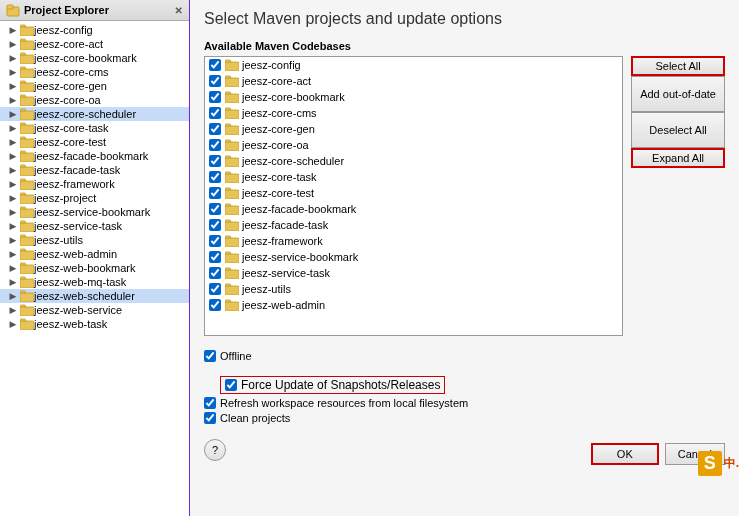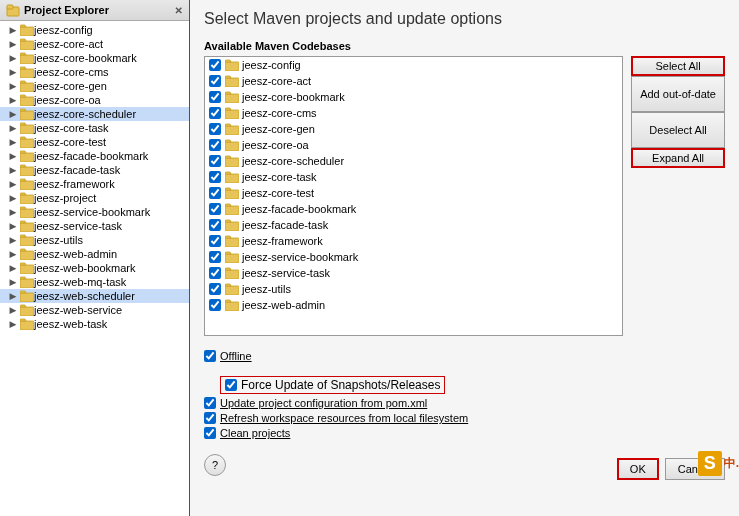--- a/index.html
+++ b/index.html
@@ -162,21 +162,20 @@
     
     .options-section {
       margin-top: 4px;
     }
 
     .option-row {
       display: flex;
       align-items: center;
       margin-bottom: 3px;
       font-size: 11px;
-      text-decoration: underline;
     }
 
     .option-row .checkbox {
       margin-right: 4px;
     }
 
     .force-row {
       display: flex;
       align-items: center;
       margin-left: 16px;
@@ -188,21 +187,21 @@
       display: flex;
       justify-content: flex-end;
       gap: 6px;
       margin-top: auto;
       padding-top: 8px;
     }
 
     .btn-ok {
       border: 2px solid #cc0000;
       background: linear-gradient(to bottom, #f5f5f5, #e0e0e0);
-      padding: 3px 11px;
+      padding: 3px 24px;
       font-size: 11px;
       cursor: pointer;
       color: #000;
     }
 
     .btn-cancel {
       border: 1px solid #999;
       background: linear-gradient(to bottom, #f5f5f5, #e0e0e0);
       padding: 3px 12px;
       font-size: 11px;
@@ -609,24 +608,20 @@
       <span>Offline</span>
     </div>
     <div class="force-row">
       <span style="border:1px solid #cc0000; display:flex; align-items:center; padding:1px 4px;margin-top:11px;">
         <input type="checkbox" class="checkbox" checked="" style="">
         <span>Force Update of Snapshots/Releases</span>
       </span>
     </div>
     <div class="option-row">
       <input type="checkbox" class="checkbox" checked="" style="">
-      <span>Update project configuration from pom.xml</span>
-    </div>
-    <div class="option-row">
-      <input type="checkbox" class="checkbox" checked="" style="">
       <span>Refresh workspace resources from local filesystem</span>
     </div>
     <div class="option-row">
       <input type="checkbox" class="checkbox" checked="" style="">
       <span>Clean projects</span>
     </div>
   </div>
 
   <div class="dialog-bottom-row">
     <button style="width:22px;height:22px;border:1px solid #999;background:linear-gradient(to bottom,#f5f5f5,#e0e0e0);font-size:11px;cursor:pointer;border-radius:50%;">?</button>

